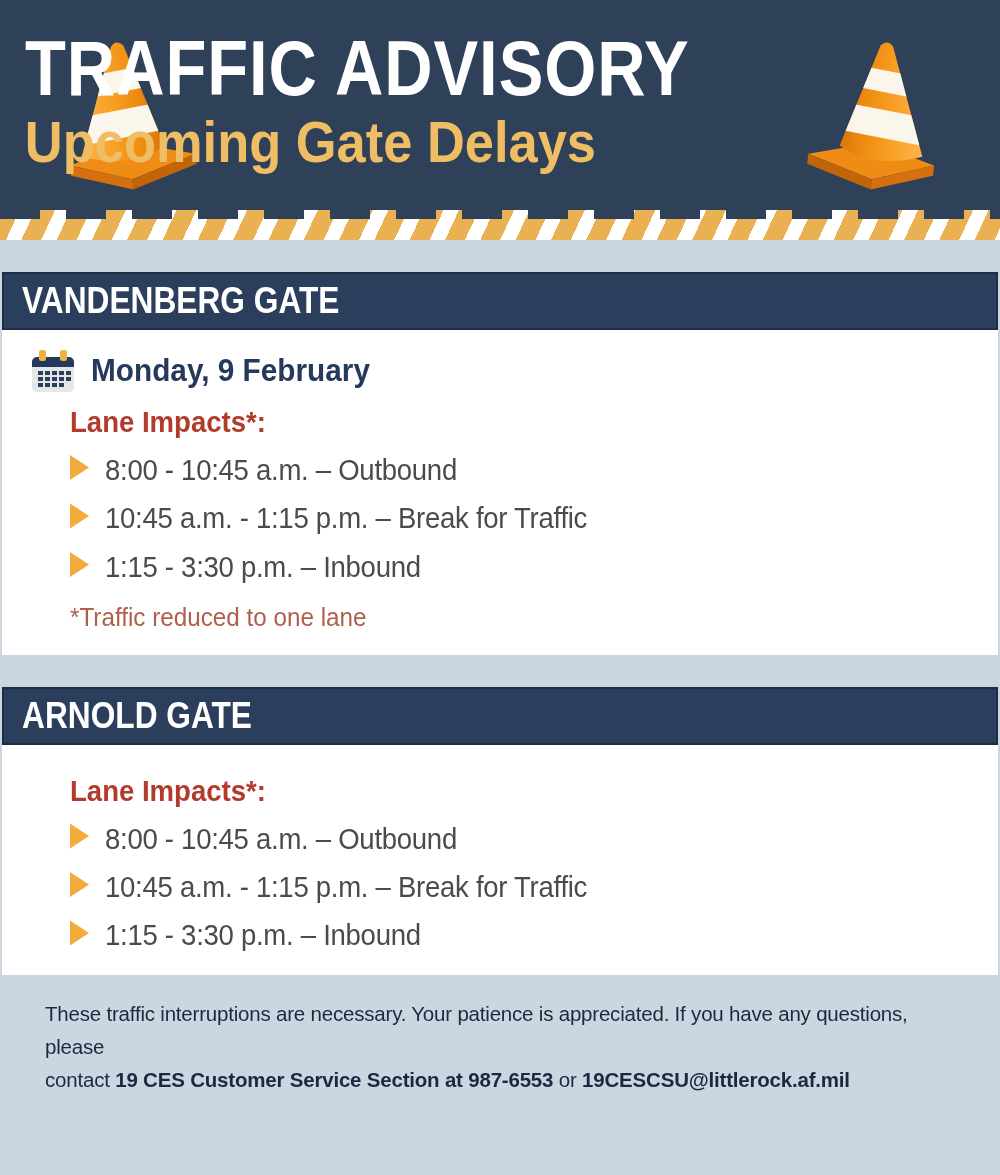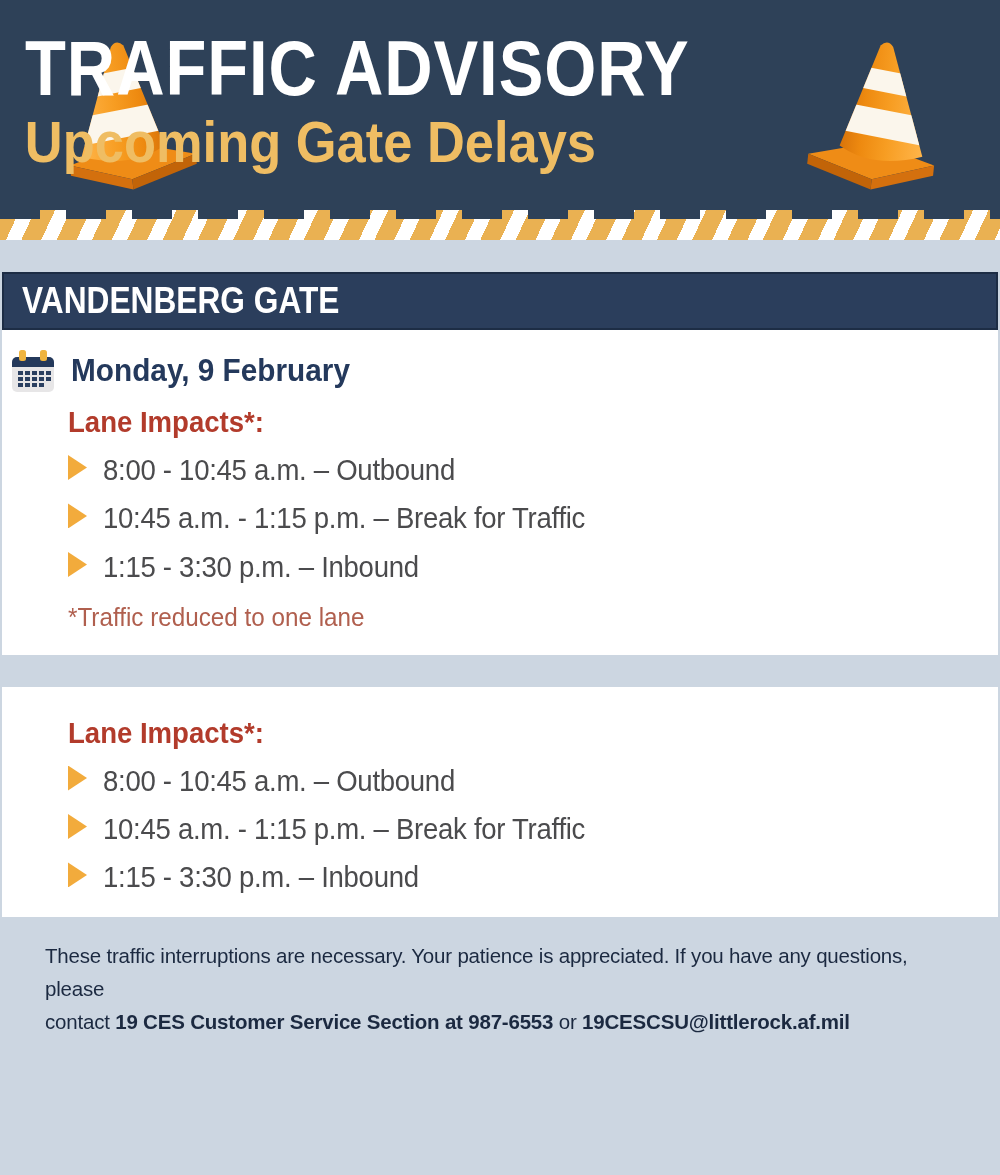--- a/index.html
+++ b/index.html
@@ -43,28 +43,28 @@
   
   .card{width:996px;margin:32px auto 0 auto;}
   .card-bar{
     box-sizing:border-box;height:58px;background:#2b3e5c;border:2px solid #1d2d45;
     display:flex;align-items:center;padding-left:18px;
   }
   .card-bar-label{
     color:#ffffff;font-size:36px;font-weight:bold;line-height:1;white-space:nowrap;
     display:inline-block;transform:scaleX(0.88);transform-origin:left center;
   }
-  .card-body{background:#ffffff;padding:18px 20px 24px 8px;}
+  .card-body{background:#ffffff;padding:18px 20px 24px 28px;}
   .date-row{display:flex;align-items:center;gap:15px;}
   .cal{width:46px;height:46px;flex:0 0 auto;}
   .date-text{
     color:#24395c;font-size:32px;font-weight:bold;line-height:1.1;white-space:nowrap;
     display:inline-block;transform:scaleX(0.93);transform-origin:left center;
   }
-  .indent{margin-left:58px;}
+  .indent{margin-left:40px;}
   .impacts-label{
     margin-top:14px;color:#b23b2b;font-size:29px;font-weight:bold;line-height:1;
   }
   .impacts-label > span{display:inline-block;transform:scaleX(0.95);transform-origin:left center;white-space:nowrap;}
   .impact-row{display:flex;align-items:flex-start;gap:16px;margin-top:18px;}
   .tri{
     width:19px;height:25px;flex:0 0 auto;background:#f2ab3c;
     clip-path:polygon(0 0,100% 50%,0 100%);
   }
   .impact-text{
@@ -176,20 +176,23 @@
         </div>
         <div class="impact-row indent">
           <span class="tri"></span>
           <span class="impact-text">1:15 - 3:30 p.m. – Inbound</span>
         </div>
         <div class="footnote indent"><span>*Traffic reduced to one lane</span></div>
       </div>
     </section>
 
     <section class="card">
+      <div class="card-bar">
+        <span class="card-bar-label">ARNOLD GATE</span>
+      </div>
       <div class="card-body">
         <div class="impacts-label indent"><span>Lane Impacts*:</span></div>
         <div class="impact-row indent">
           <span class="tri"></span>
           <span class="impact-text">8:00 - 10:45 a.m. – Outbound</span>
         </div>
         <div class="impact-row indent">
           <span class="tri"></span>
           <span class="impact-text">10:45 a.m. - 1:15 p.m. – Break for Traffic</span>
         </div>

